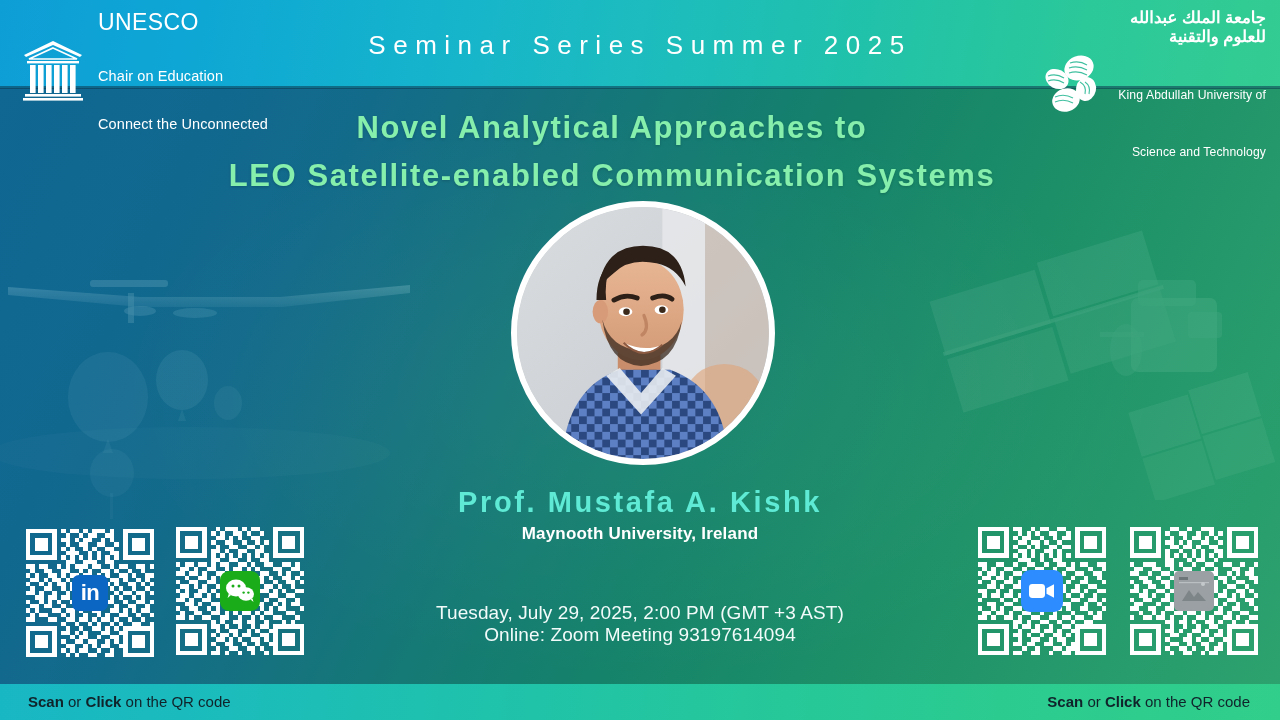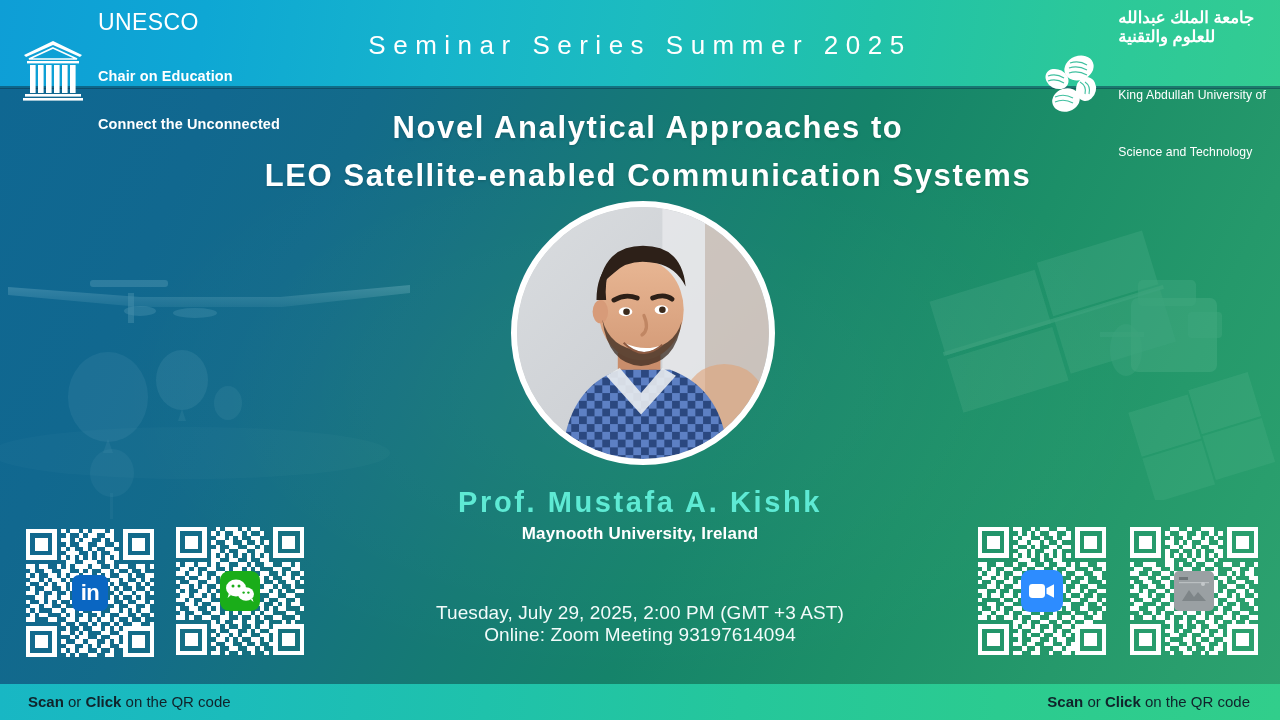--- a/index.html
+++ b/index.html
@@ -56,21 +56,21 @@
   }
   .unesco-logo { width: 62px; height: 66px; display:block; }
   .unesco-text { color: #ffffff; line-height: 1.12; }
   .unesco-title {
     font-size: 23px;
     font-weight: normal;
     letter-spacing: 0.4px;
   }
   .unesco-sub {
     font-size: 14.5px;
-    font-weight: bold;
+    font-weight: normal;
     letter-spacing: 0.1px;
     margin-top: 32px;
   }
 
   
   .series-title {
     position: absolute;
     left: 0; top: 30px;
     width: 1280px;
     text-align: center;
@@ -86,21 +86,21 @@
     position: absolute;
     right: 14px; top: 8px;
     display: flex;
     align-items: center;
     gap: 11px;
     z-index: 8;
   }
   .kaust-logo { width: 68px; height: 70px; display: block; }
   .kaust-text {
     color: #ffffff;
-    text-align: left;
+    text-align: right;
     line-height: 1.14;
   }
   .kaust-ar-1 { font-size: 16.5px; font-weight: bold; direction: rtl; }
   .kaust-ar-2 { font-size: 16.5px; font-weight: bold; direction: rtl; }
   .kaust-en { font-size: 12.2px; letter-spacing: 0.1px; margin-top: 43px; }
 
   
   .body-bg {
     position: absolute;
     left: 0; top: 88px;
@@ -146,28 +146,27 @@
     opacity: 0.22;
     z-index: 2;
   }
 
   
   .talk-title {
     position: absolute;
     left: 0; top: 104px;
     width: 1224px;
     text-align: center;
-    color: #ffffff;
+    color: #86efac;
     font-size: 31px;
     font-weight: bold;
     letter-spacing: 1.6px;
     line-height: 48px;
     text-shadow: 0 1px 3px rgba(0,0,0,0.18);
     z-index: 5;
-    padding-left: 36px;
   }
   .talk-title .line2 { display: block; }
 
   
   .photo-wrap {
     position: absolute;
     left: 511px; top: 201px;
     width: 264px; height: 264px;
     border-radius: 50%;
     border: 6px solid #ffffff;

